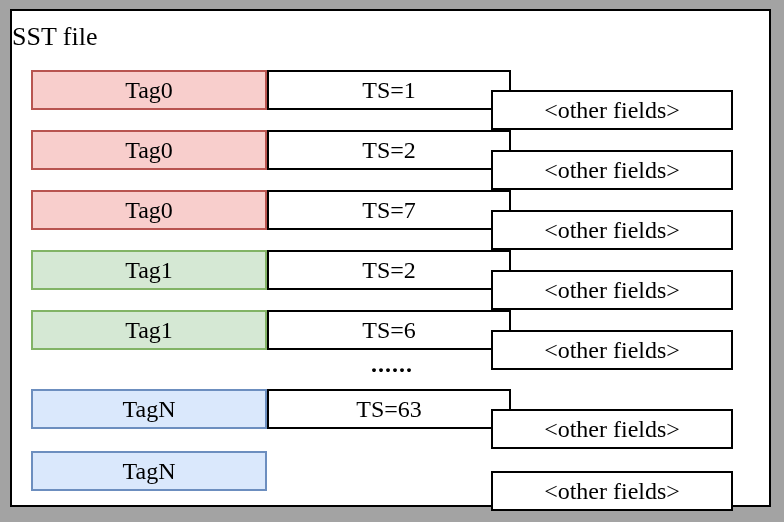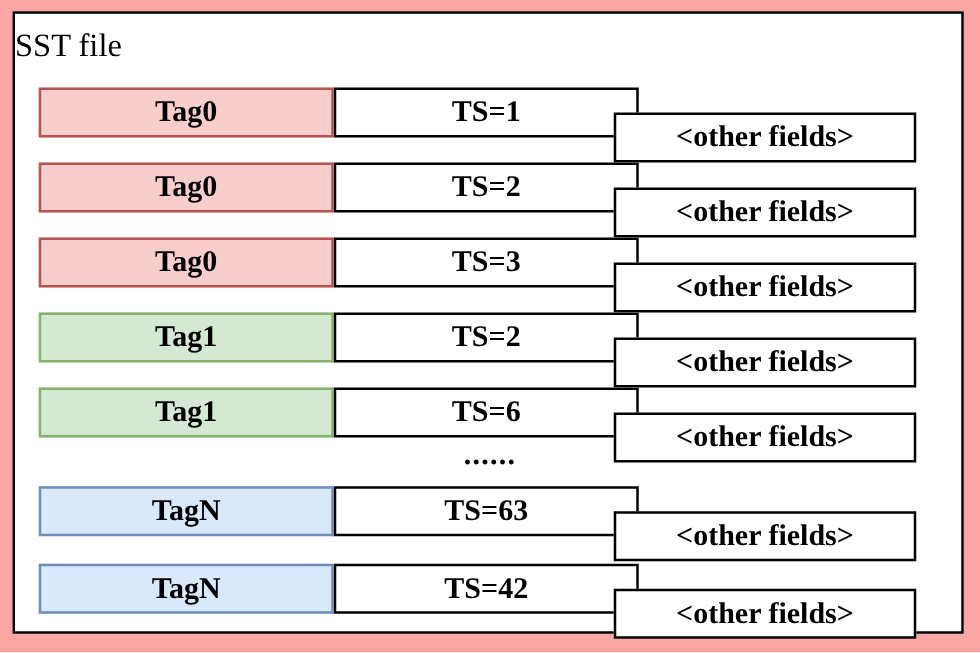--- a/index.html
+++ b/index.html
@@ -7,21 +7,21 @@
     padding: 0;
     background: #ffffff;
     width: 784px;
     height: 522px;
     font-family: "Liberation Serif", "DejaVu Serif", serif;
   }
   .canvas {
     position: relative;
     width: 784px;
     height: 522px;
-    background: #fca5a5;
+    background: #a3a3a3;
     overflow: hidden;
   }
   .frame {
     position: absolute;
     left: 10px;
     top: 9px;
     width: 761px;
     height: 498px;
     border: 2px solid #000000;
     box-sizing: border-box;
@@ -33,21 +33,20 @@
     top: 22px;
     font-size: 26px;
     color: #000000;
     white-space: nowrap;
   }
   .row {
     position: absolute;
     left: 31px;
     width: 722px;
     height: 24px;
-    font-weight: bold;
   }
   .cell {
     position: absolute;
     top: 0;
     height: 40px;
     box-sizing: border-box;
     border: 2px solid #000000;
     background: #ffffff;
     display: flex;
     align-items: center;
@@ -88,21 +87,21 @@
   </div>
 
   <div class="row" style="top:130px">
     <div class="cell tag" style="background: rgb(248, 206, 204); border-color: rgb(184, 84, 80);">Tag0</div>
     <div class="cell ts">TS=2</div>
     <div class="cell other">&lt;other fields&gt;</div>
   </div>
 
   <div class="row" style="top:190px">
     <div class="cell tag" style="background: rgb(248, 206, 204); border-color: rgb(184, 84, 80);">Tag0</div>
-    <div class="cell ts">TS=3</div>
+    <div class="cell ts">TS=7</div>
     <div class="cell other">&lt;other fields&gt;</div>
   </div>
 
   <div class="row" style="top:250px">
     <div class="cell tag" style="background: rgb(213, 232, 212); border-color: rgb(130, 179, 102);">Tag1</div>
     <div class="cell ts">TS=2</div>
     <div class="cell other">&lt;other fields&gt;</div>
   </div>
 
   <div class="row" style="top:310px">
@@ -114,16 +113,15 @@
   <div class="ellipsis">......</div>
 
   <div class="row" style="top:389px">
     <div class="cell tag" style="background: rgb(218, 232, 252); border-color: rgb(108, 142, 191);">TagN</div>
     <div class="cell ts">TS=63</div>
     <div class="cell other">&lt;other fields&gt;</div>
   </div>
 
   <div class="row" style="top:451px">
     <div class="cell tag" style="background: rgb(218, 232, 252); border-color: rgb(108, 142, 191);">TagN</div>
-    <div class="cell ts">TS=42</div>
     <div class="cell other">&lt;other fields&gt;</div>
   </div>
 </div>
 
 </body></html>

